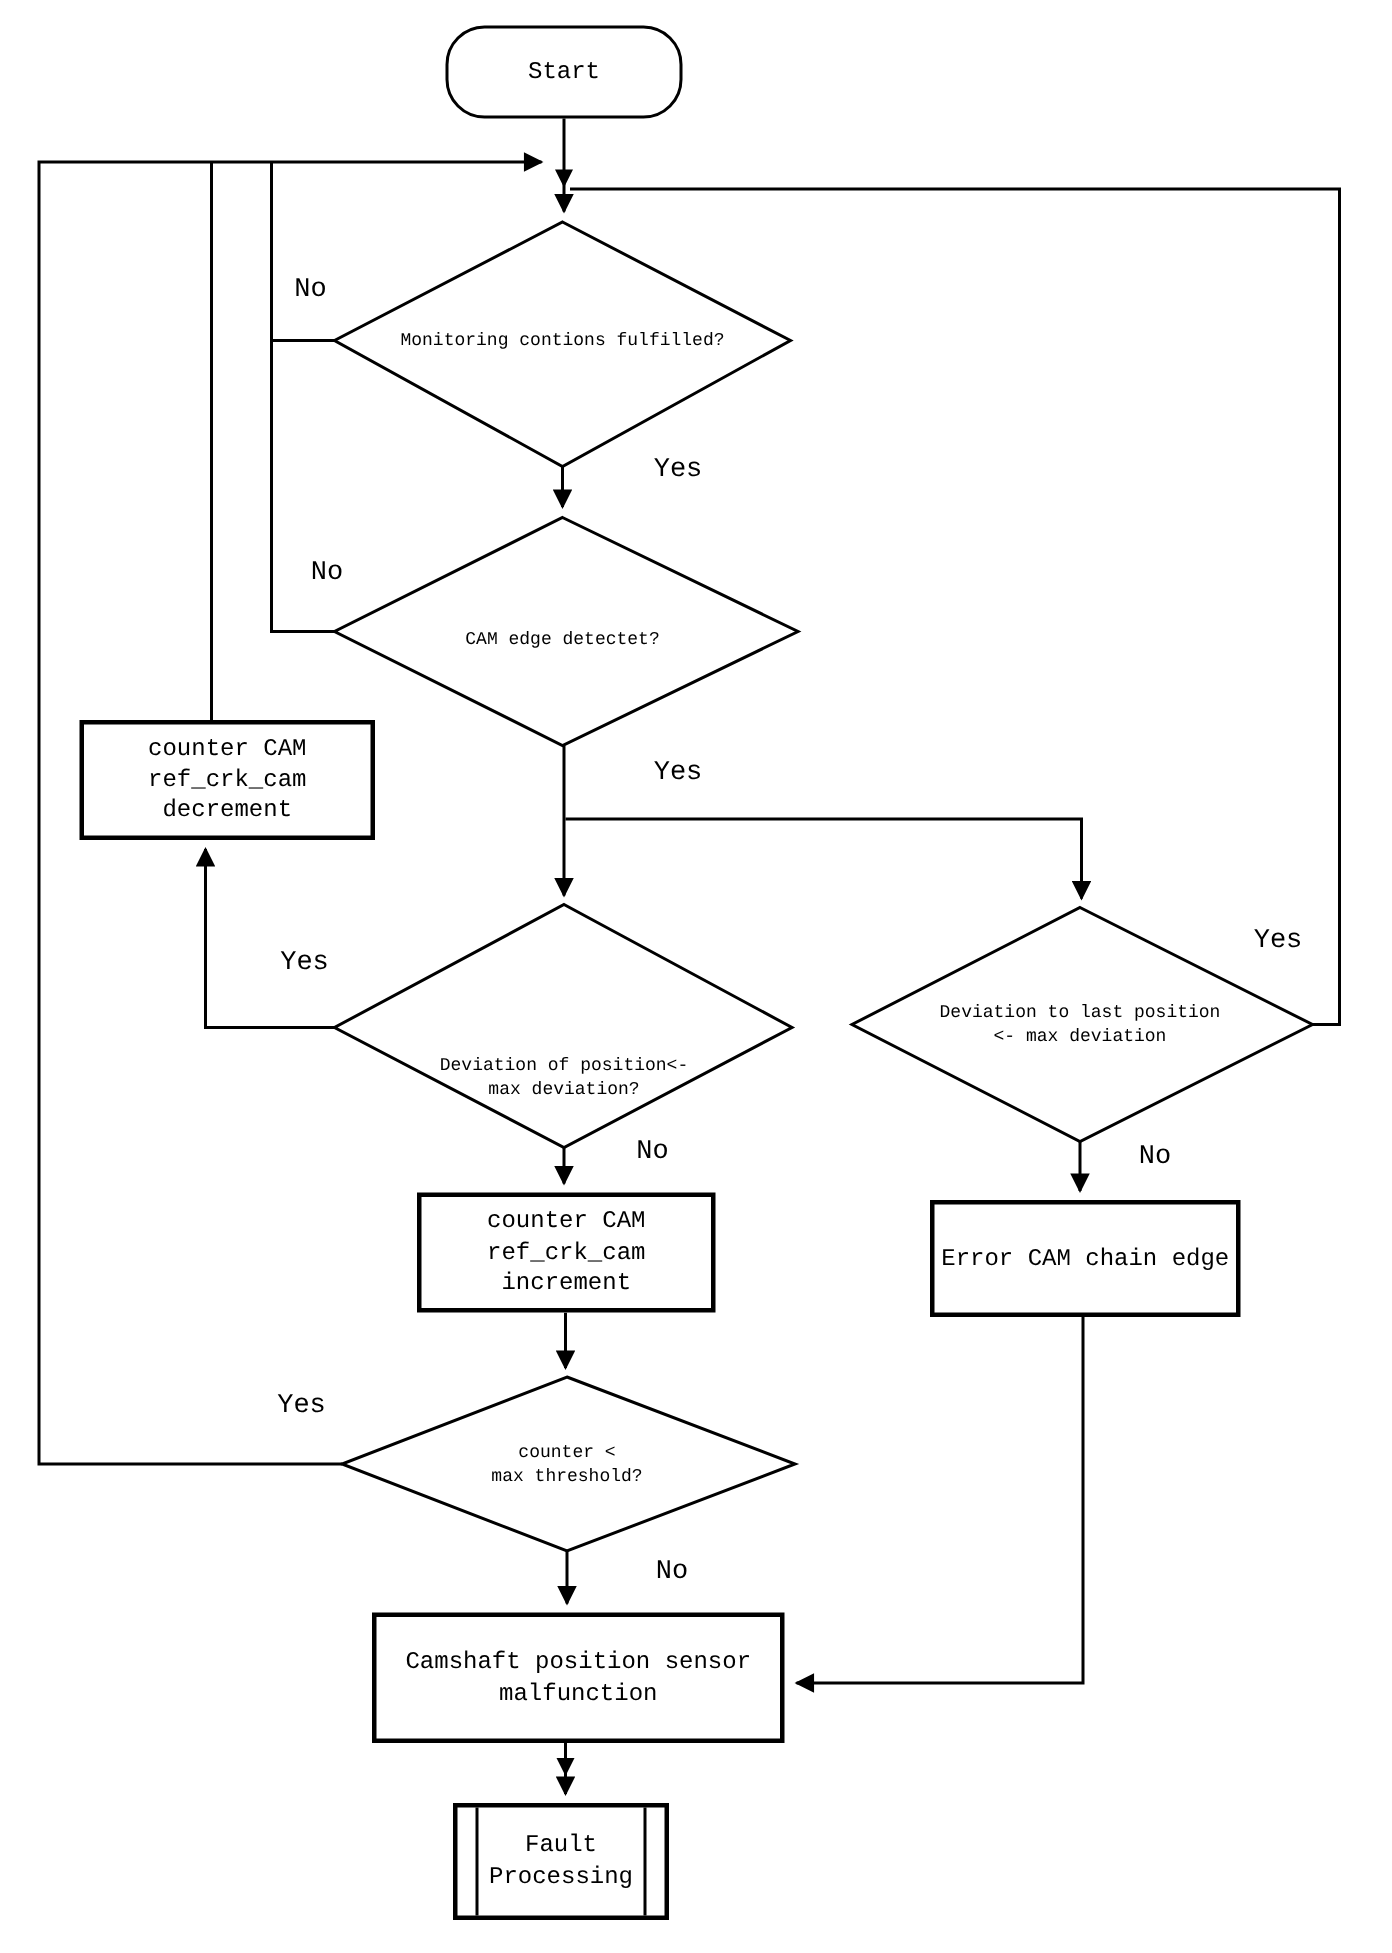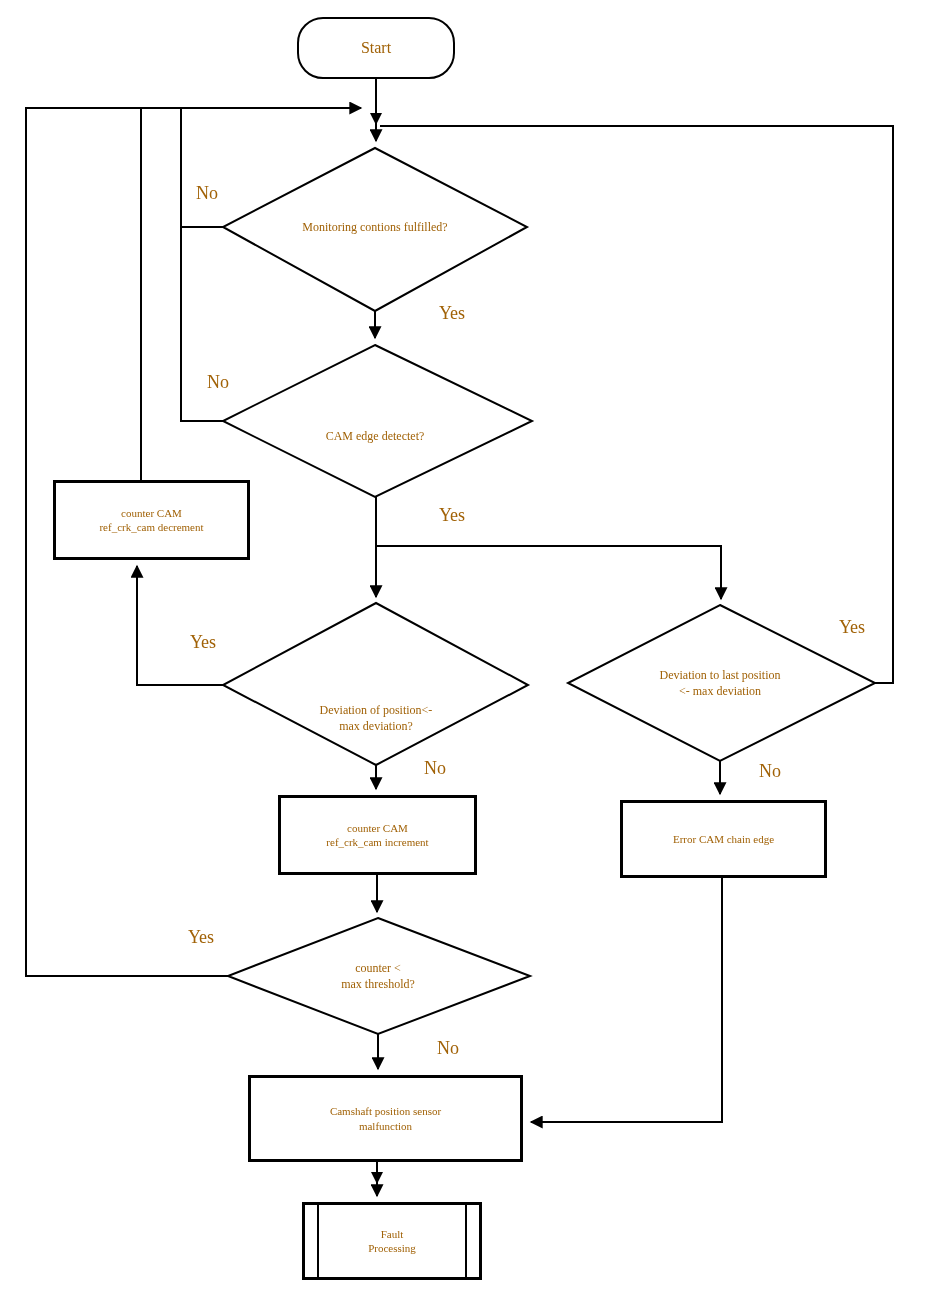--- a/index.html
+++ b/index.html
@@ -5,39 +5,39 @@
   html, body {
     margin: 0;
     padding: 0;
     background: #ffffff;
   }
   .canvas {
     position: relative;
     width: 928px;
     height: 1302px;
     background: #ffffff;
-    font-family: Liberation Serif, serif;
-    color: #a16207;
+    font-family: Liberation Mono, monospace;
+    color: #000000;
     overflow: hidden;
   }
   .layer {
     position: absolute;
     left: 0;
     top: 0;
   }
   .node {
     position: absolute;
     box-sizing: border-box;
     background: #ffffff;
     border: 3px solid #000000;
     display: flex;
     align-items: center;
     justify-content: center;
     text-align: center;
-    font-size: 11px;
+    font-size: 16px;
     line-height: 1.3;
     white-space: pre-line;
   }
   .terminator {
     border-radius: 26px;
     border-width: 2px;
     font-size: 16px;
   }
   .predef .bar {
     position: absolute;
@@ -129,29 +129,29 @@
 ref_crk_cam increment</span>
   </div>
   <div class="node" style="left:620px; top:800px; width:207px; height:78px;">
     <span>Error CAM chain edge</span>
   </div>
   <div class="node" style="left:248px; top:1075px; width:275px; height:87px;text-align:center;">
     <span>Camshaft position sensor
 malfunction</span>
   </div>
 
-  <div class="node predef" style="left:302px; top:1202px; width:180px; height:78px;">
+  <div class="node predef" style="left:302px; top:1202px; width:144px; height:78px;">
     <div class="bar left"></div>
     <div class="bar right"></div>
     <span>Fault
 Processing</span>
   </div>
 
   <div class="flabel" style="left:235px; top:213px; width:280px; height:28px;">Monitoring contions fulfilled?</div>
-  <div class="flabel" style="left:255px; top:422px; width:240px; height:28px;">CAM edge detectet?</div>
+  <div class="flabel" style="left:255px; top:412px; width:240px; height:28px;">CAM edge detectet?</div>
   <div class="flabel" style="left:246px; top:696px; width:260px; height:44px;">Deviation of position&lt;-
 max deviation?</div>
   <div class="flabel" style="left:268px; top:954px; width:220px; height:44px;">counter &lt;
 max threshold?</div>
   <div class="flabel" style="left:578px; top:661px; width:284px; height:44px;">Deviation to last position
 &lt;- max deviation</div>
 
   <div class="flabel branch" style="left:187px; top:182px; width:40px; height:22px;">No</div>
   <div class="flabel branch" style="left:430px; top:302px; width:44px; height:22px;">Yes</div>
   <div class="flabel branch" style="left:198px; top:371px; width:40px; height:22px;">No</div>

